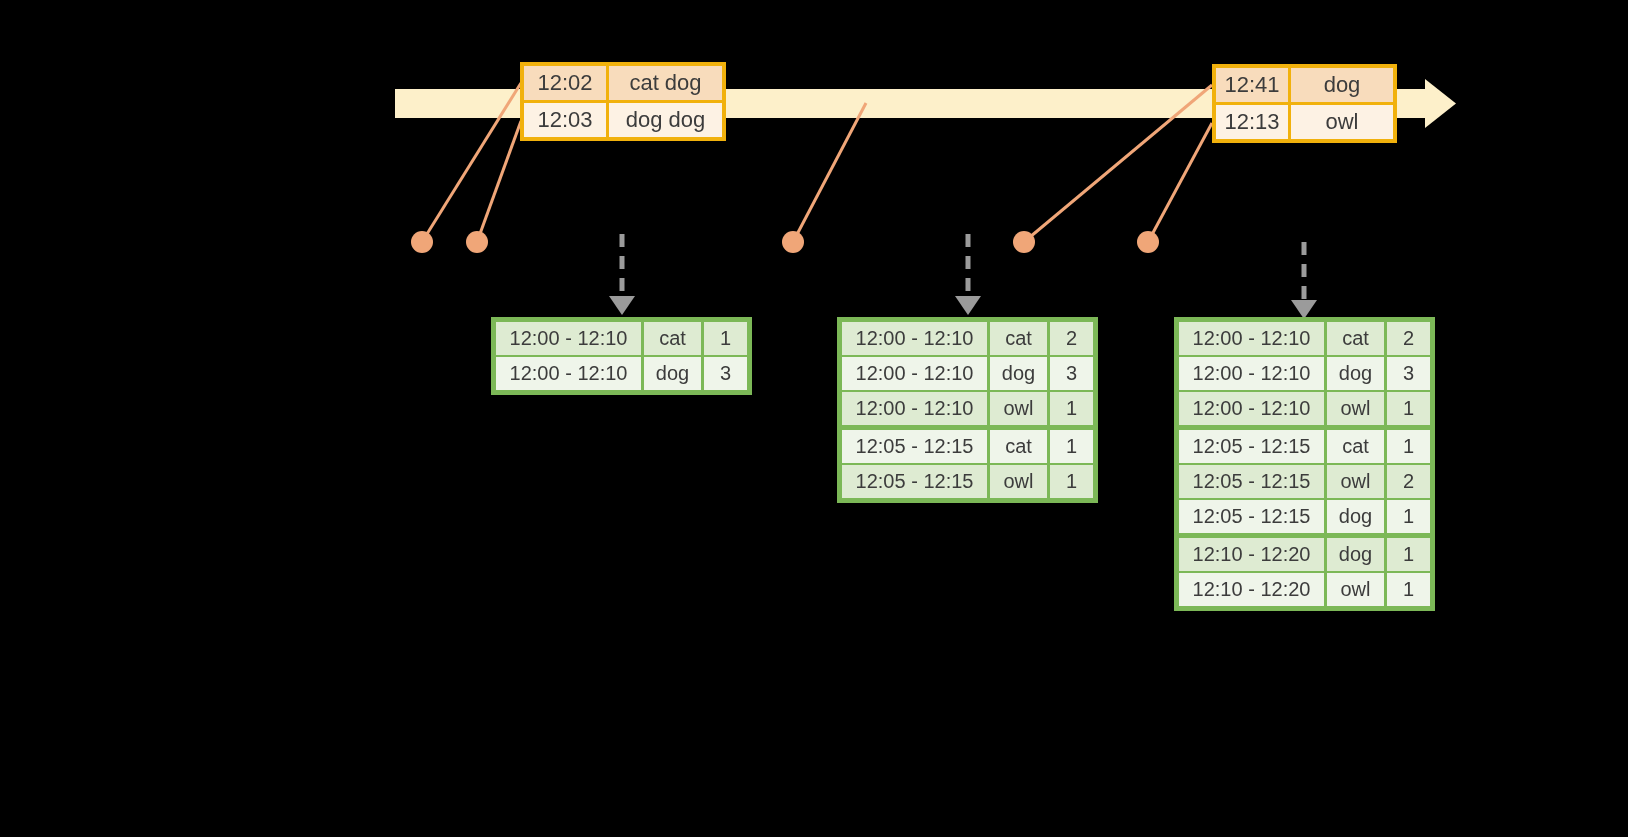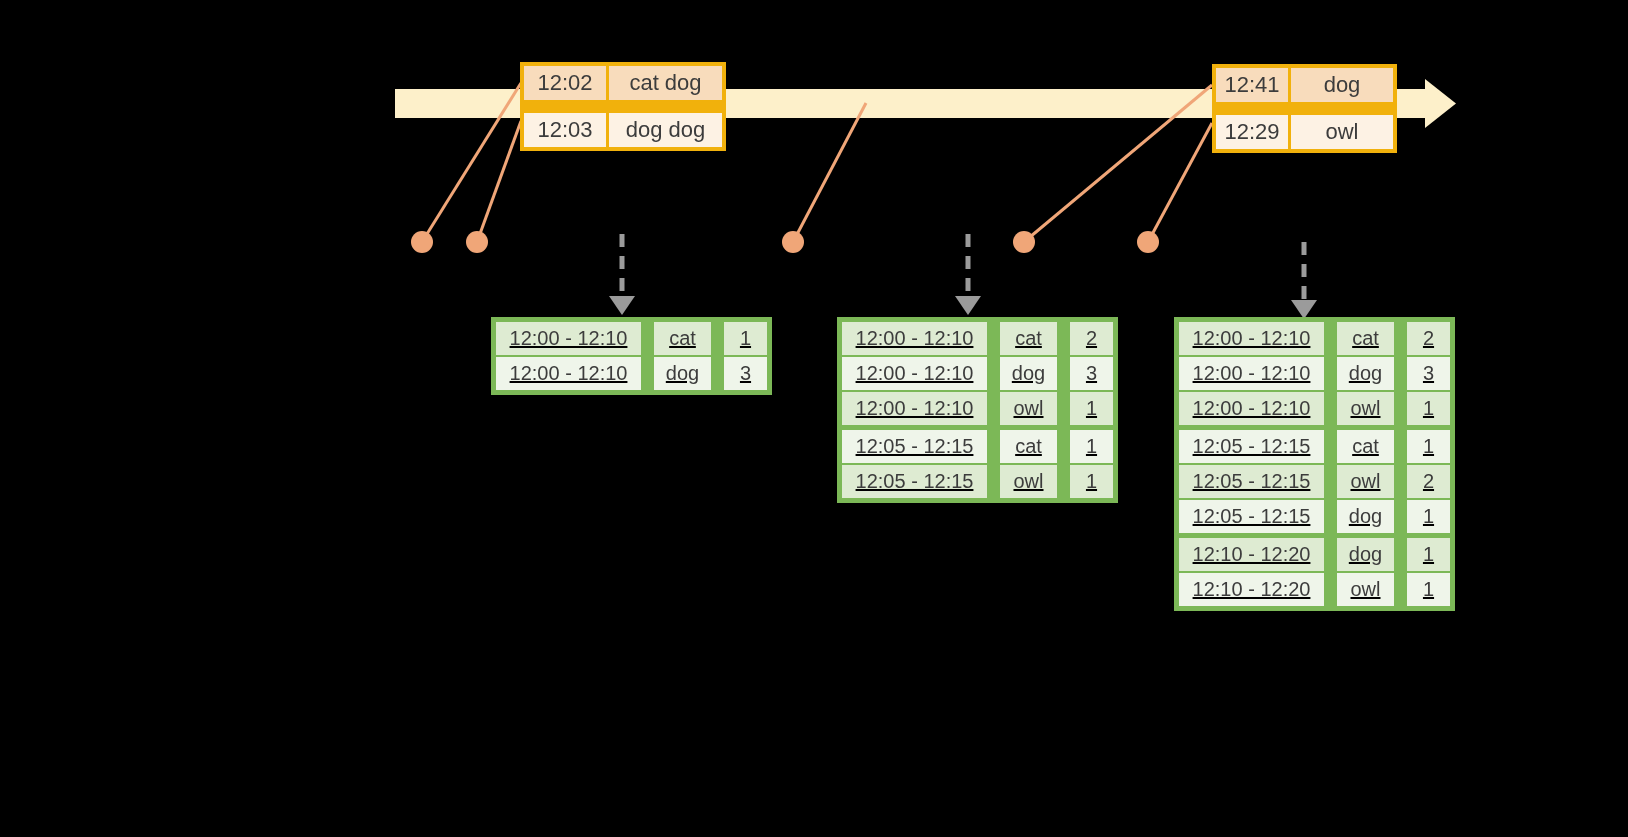--- a/index.html
+++ b/index.html
@@ -10,30 +10,30 @@
 
   
   .band{fill:var(--timeline-fill);}
   .connector{stroke:var(--connector);stroke-width:3;fill:none;}
   .dot{fill:var(--connector);}
   .dash{stroke:var(--arrow-gray);stroke-width:5;stroke-dasharray:13 9;fill:none;}
   .dash-head{fill:var(--arrow-gray);}
 
   
   .etable{position:absolute;z-index:2;background:var(--event-border);padding:4px;}
-  .erow{display:grid;grid-template-columns:var(--cols);gap:0 3px;margin-top:13px;}
+  .erow{display:grid;grid-template-columns:var(--cols);gap:0 3px;margin-top:3px;}
   .erow.first{margin-top:0;}
   .ecell{height:34px;line-height:34px;text-align:center;
          font-size:22px;color:var(--text);}
   .ecell.dark{background:var(--event-row-dark);}
   .ecell.light{background:var(--event-row-light);}
 
   
   .rtable{position:absolute;z-index:2;background:var(--result-border);padding:5px;}
-  .rrow{display:grid;grid-template-columns:var(--cols);gap:0 13px;margin-top:2px;text-decoration:underline;}
+  .rrow{display:grid;grid-template-columns:var(--cols);gap:0 3px;margin-top:2px;}
   .rrow.first{margin-top:0;}
   .rrow.group-start{margin-top:5px;}
   .rcell{height:33px;line-height:33px;text-align:center;
          font-size:20px;color:var(--text);}
   .rcell.dark{background:var(--result-row-dark);}
   .rcell.light{background:var(--result-row-light);}
 </style>
 </head>
 <body>
 
@@ -79,21 +79,21 @@
         <div class="ecell light">12:03</div>
         <div class="ecell light">dog dog</div>
       </div>
     </div>
   <div class="etable" style="left:1212px;top:64px;--cols:72px 102px">
       <div class="erow first">
         <div class="ecell dark">12:41</div>
         <div class="ecell dark">dog</div>
       </div>
       <div class="erow">
-        <div class="ecell light">12:29</div>
+        <div class="ecell light">12:13</div>
         <div class="ecell light">owl</div>
       </div>
     </div>
 
   <div class="rtable" style="left:491px;top:317px;--cols:145px 57px 43px">
       <div class="rrow first">
         <div class="rcell dark">12:00 - 12:10</div>
         <div class="rcell dark">cat</div>
         <div class="rcell dark">1</div>
       </div>

